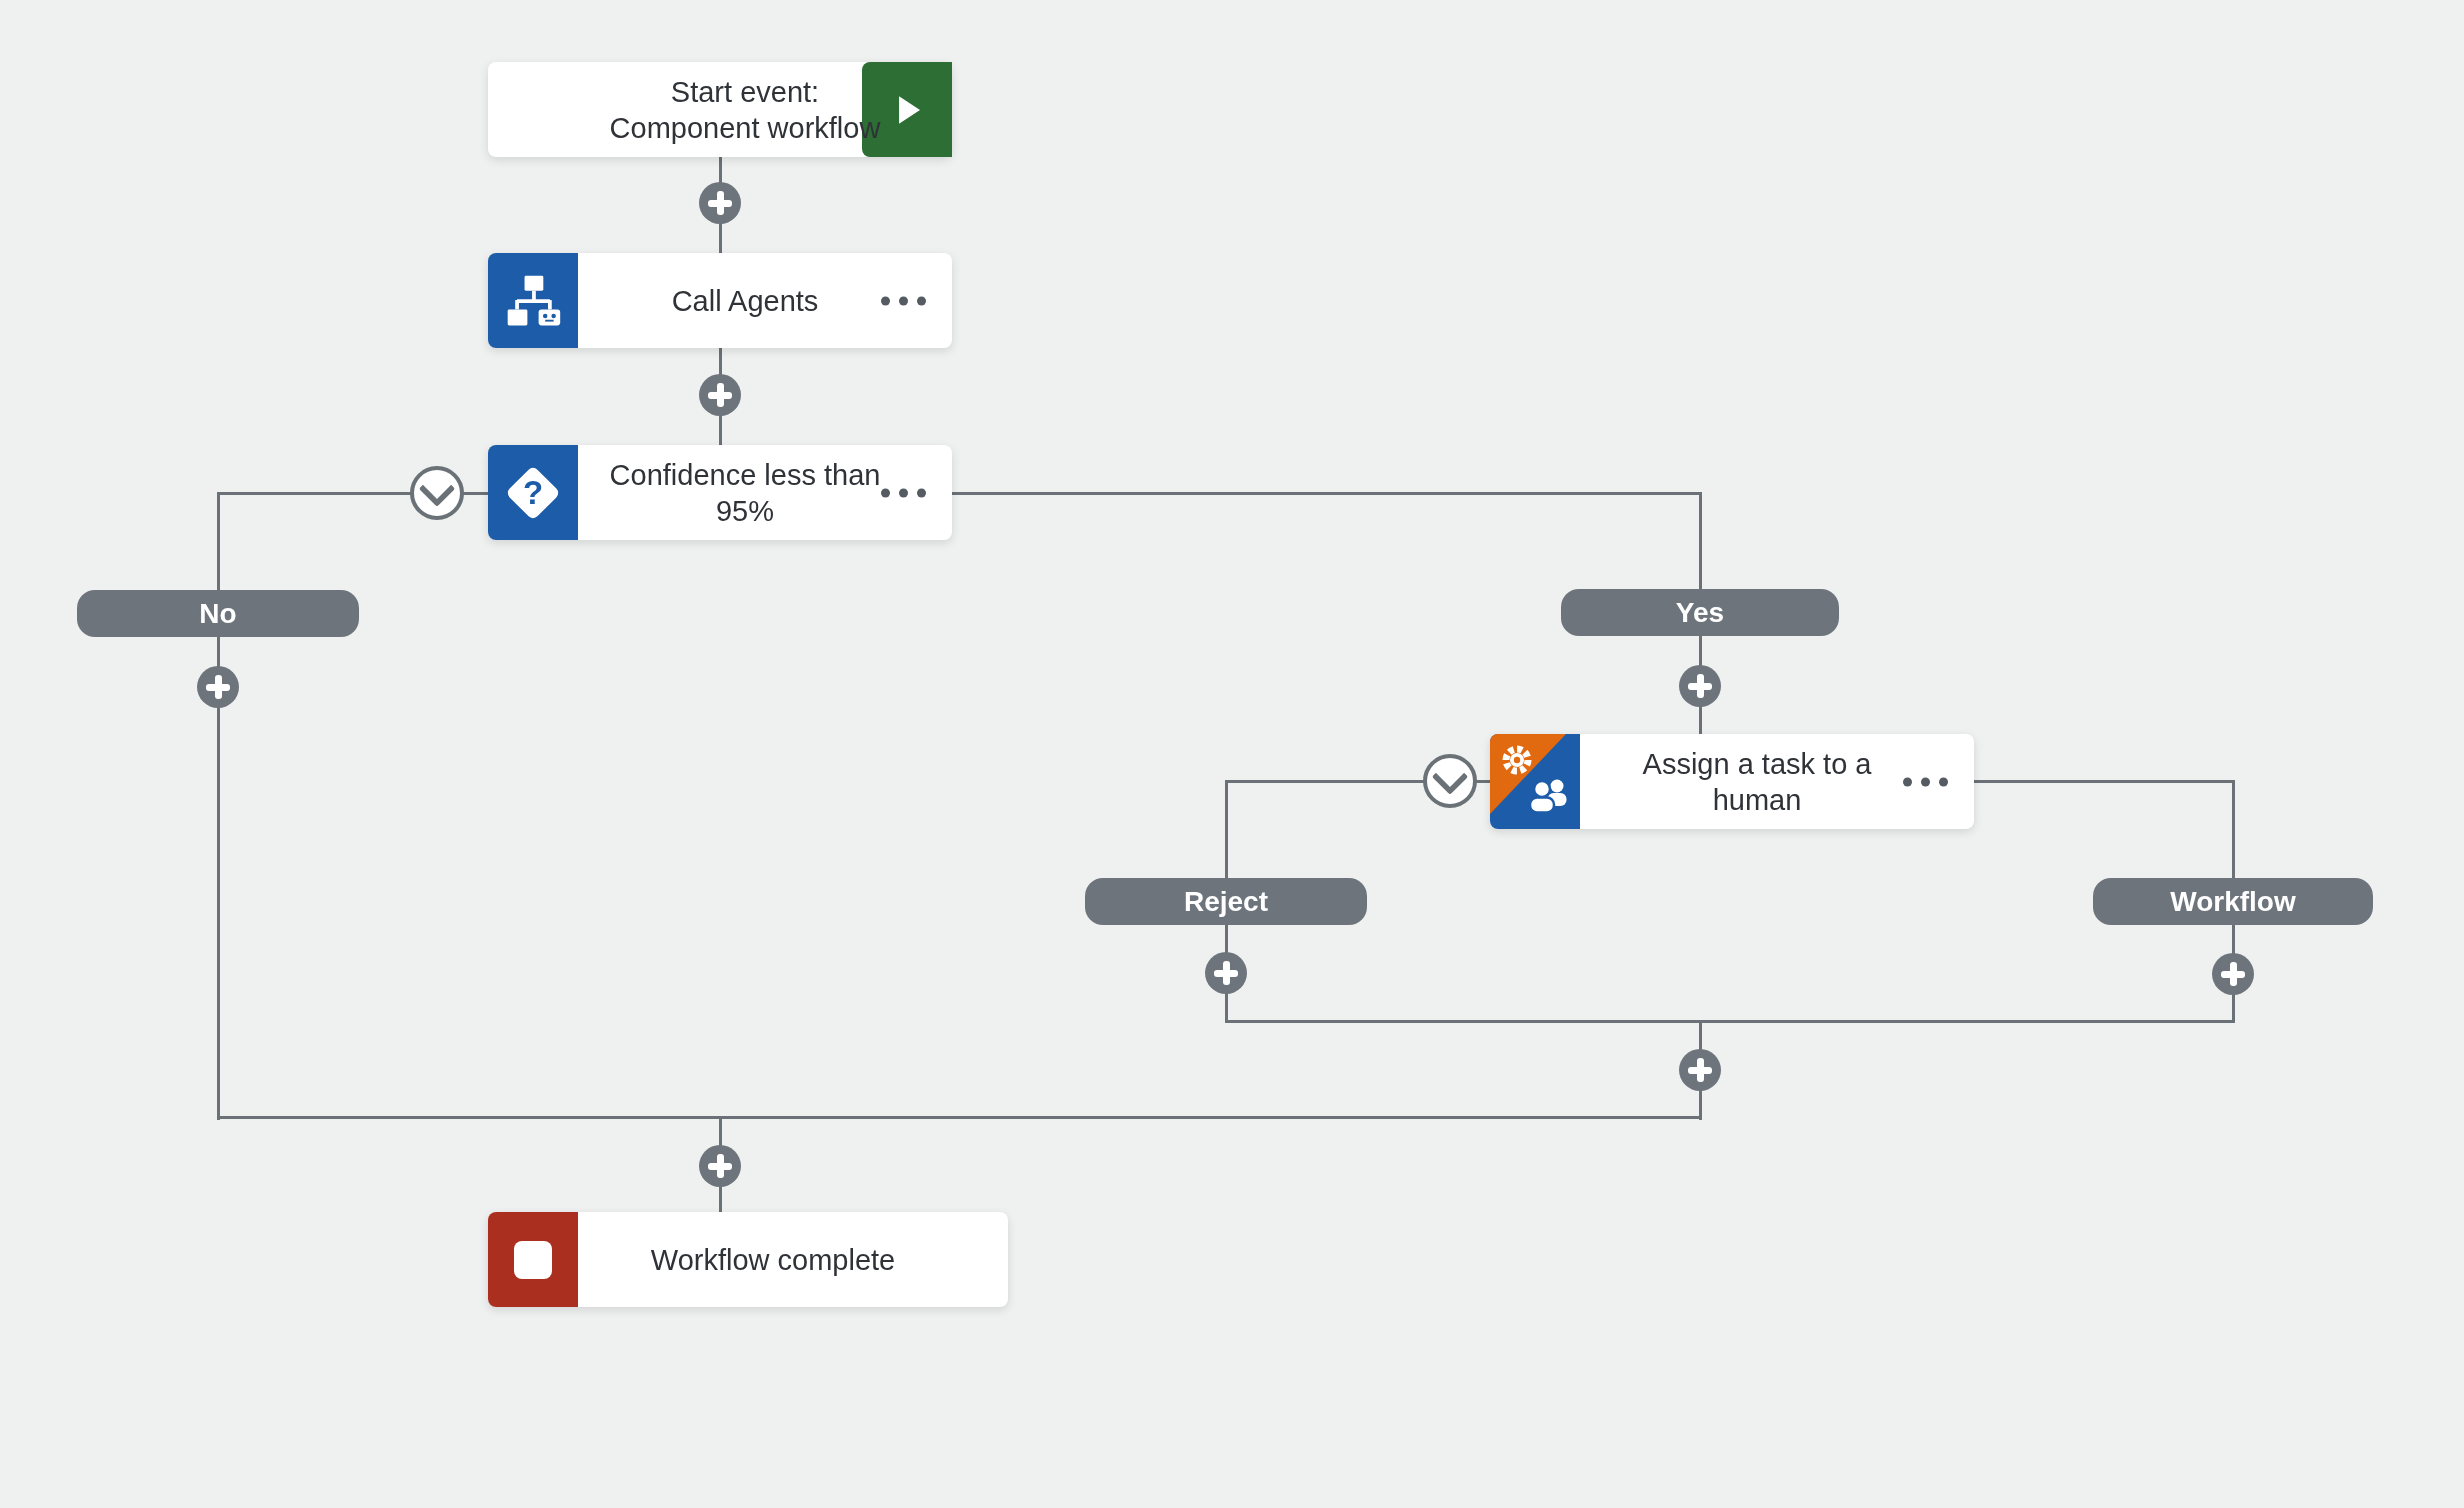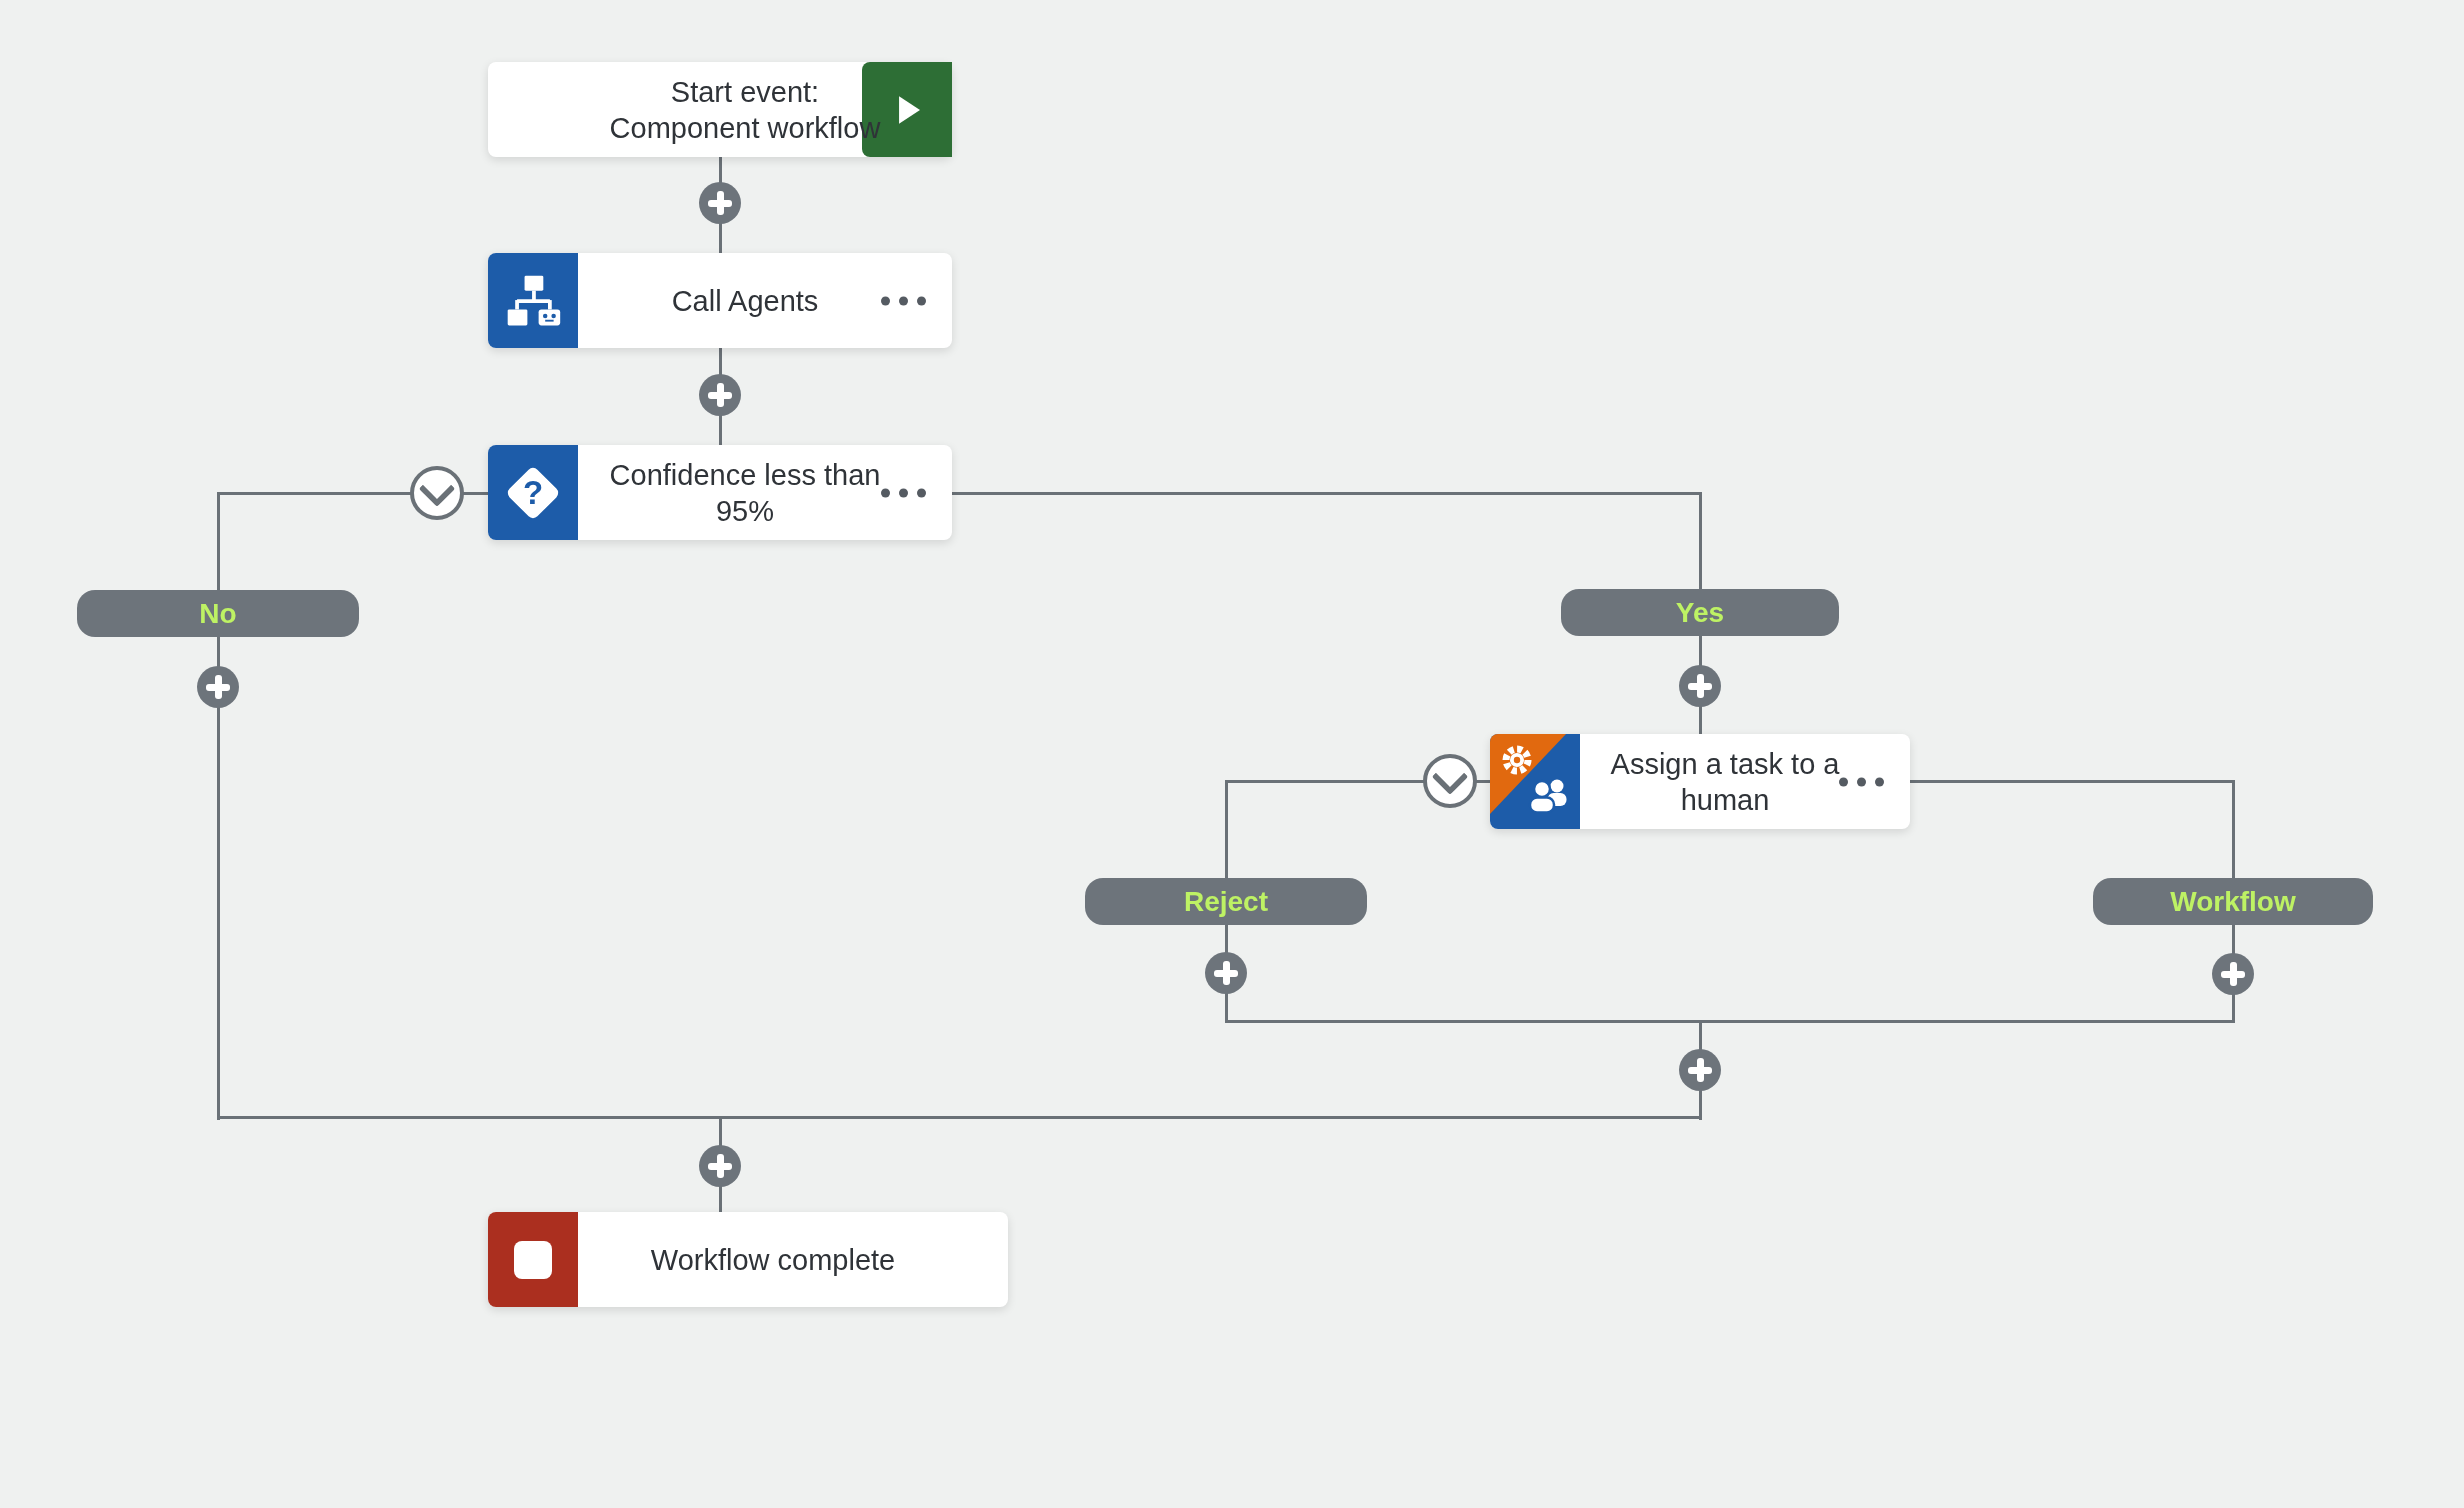--- a/index.html
+++ b/index.html
@@ -15,21 +15,21 @@
   .node{position:absolute;height:95px;background:#ffffff;border-radius:8px;
         box-shadow:0 3px 10px rgba(0,0,0,.12);display:flex;}
   .node .nicon{flex:none;width:90px;height:95px;border-radius:8px 0 0 8px;
         display:flex;align-items:center;justify-content:center;overflow:hidden;position:relative;}
   .node .label{position:absolute;left:90px;right:40px;top:50%;transform:translateY(-50%);
         text-align:center;font-size:29px;line-height:36px;color:#2f3338;white-space:pre-line;}
   .menu-dots{position:absolute;right:26px;top:50%;transform:translateY(-50%);display:flex;gap:9px;cursor:pointer;}
   .menu-dots i{width:9px;height:9px;border-radius:50%;background:#555b62;}
 
   
-  .pill{position:absolute;height:47px;background:#6d747b;border-radius:18px;color:#bef264;
+  .pill{position:absolute;height:47px;background:#6d747b;border-radius:18px;color:#ffffff;
         font-size:28px;font-weight:bold;display:flex;align-items:center;justify-content:center;}
 
   
   .plus{position:absolute;width:42px;height:42px;border-radius:50%;background:#6d747b;cursor:pointer;}
   .plus .plus-glyph{position:absolute;inset:0;}
   .plus .plus-glyph::before{content:"";position:absolute;left:50%;top:50%;width:24px;height:7px;
         margin:-3.5px 0 0 -12px;background:#fff;border-radius:3px;}
   .plus .plus-glyph::after{content:"";position:absolute;left:50%;top:50%;width:7px;height:24px;
         margin:-12px 0 0 -3.5px;background:#fff;border-radius:3px;}
 
@@ -165,21 +165,21 @@
     </div>
     <div class="label">Confidence less than
 95%</div>
     <div class="menu-dots">
         <i></i>
         <i></i>
         <i></i>
       </div>
   </div>
 
-  <div class="node" style="left:1490px;top:734px;width:420px;">
+  <div class="node" style="left:1490px;top:734px;width:484px;">
     <div class="nicon" style="background:#1d5ca9;">
       <svg width="90" height="95" viewBox="0 0 90 95">
         <polygon points="0,0 76,0 0,80" fill="#e1690f"></polygon>
 
         <circle cx="27" cy="26" r="11" fill="none" stroke="#ffffff" stroke-width="7" stroke-dasharray="5.2 3.4"></circle>
         <circle cx="27" cy="26" r="7" fill="#ffffff"></circle>
         <circle cx="27" cy="26" r="3.2" fill="#e1690f"></circle>
 
         <g fill="#ffffff">
           <circle cx="67" cy="52" r="6.5"></circle>

